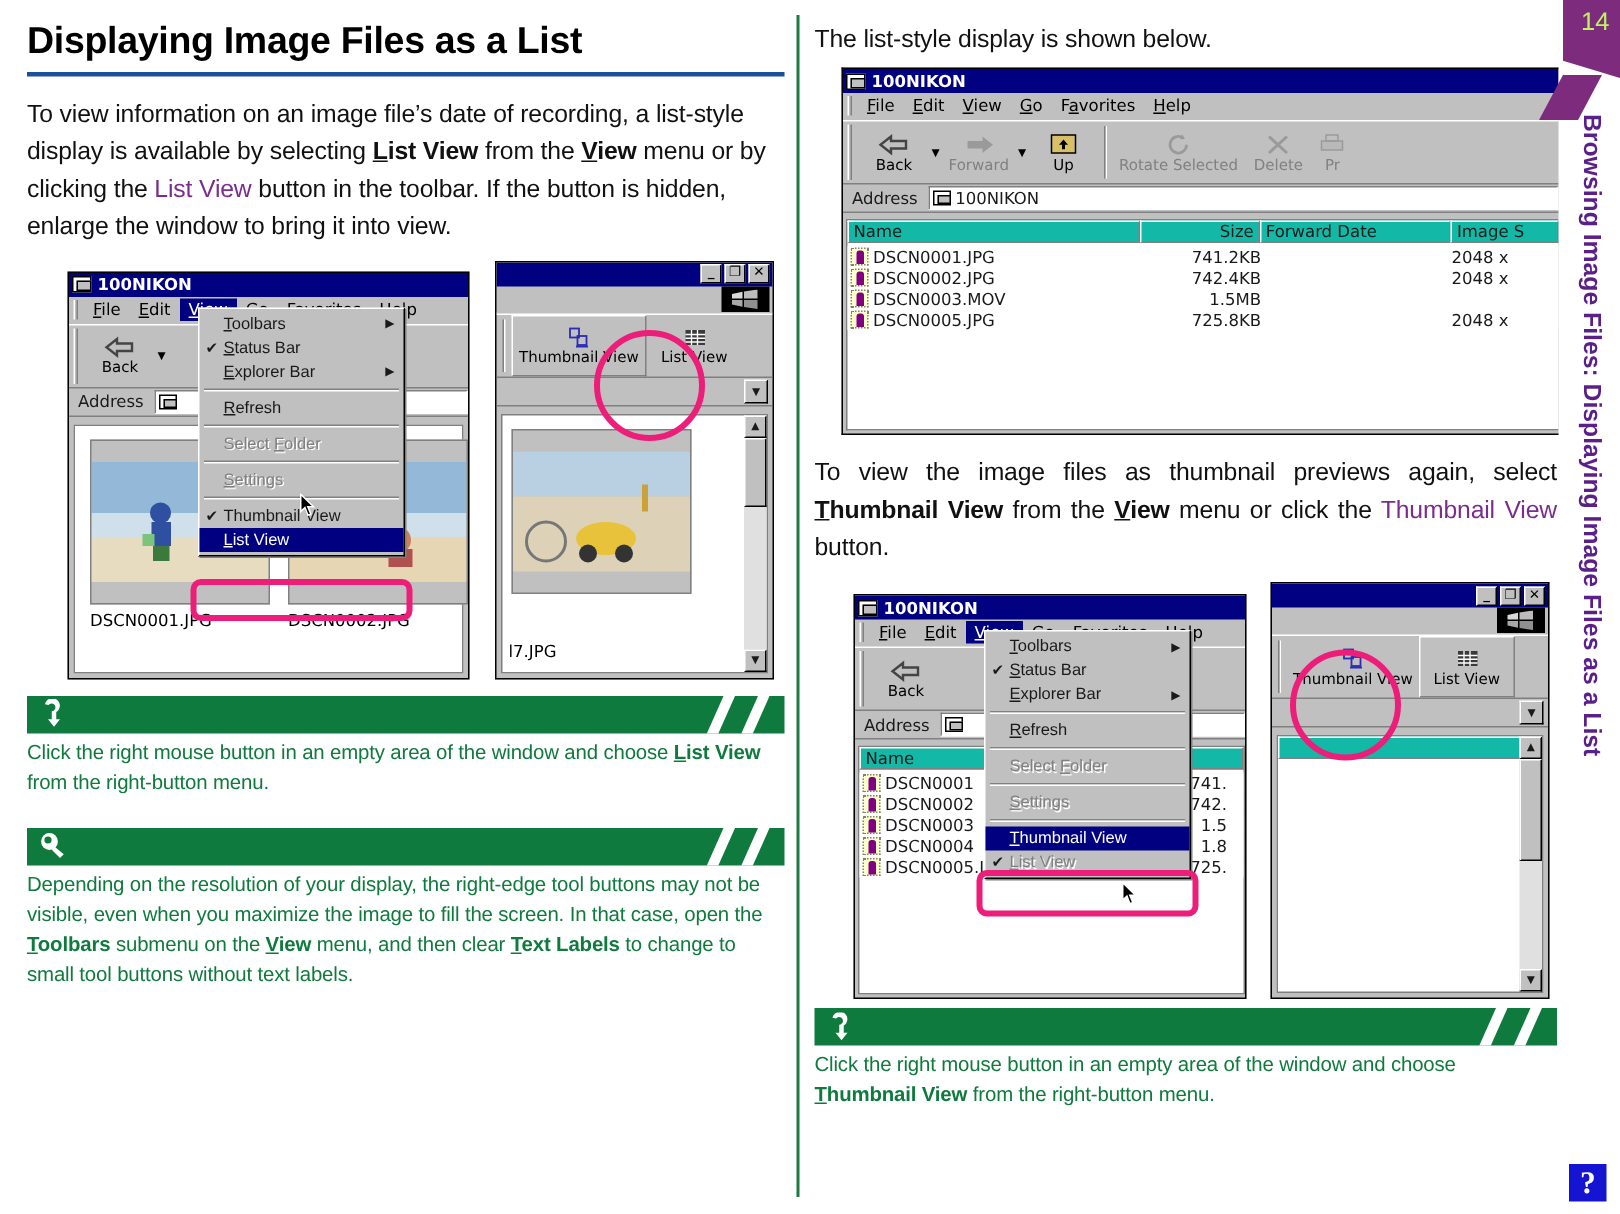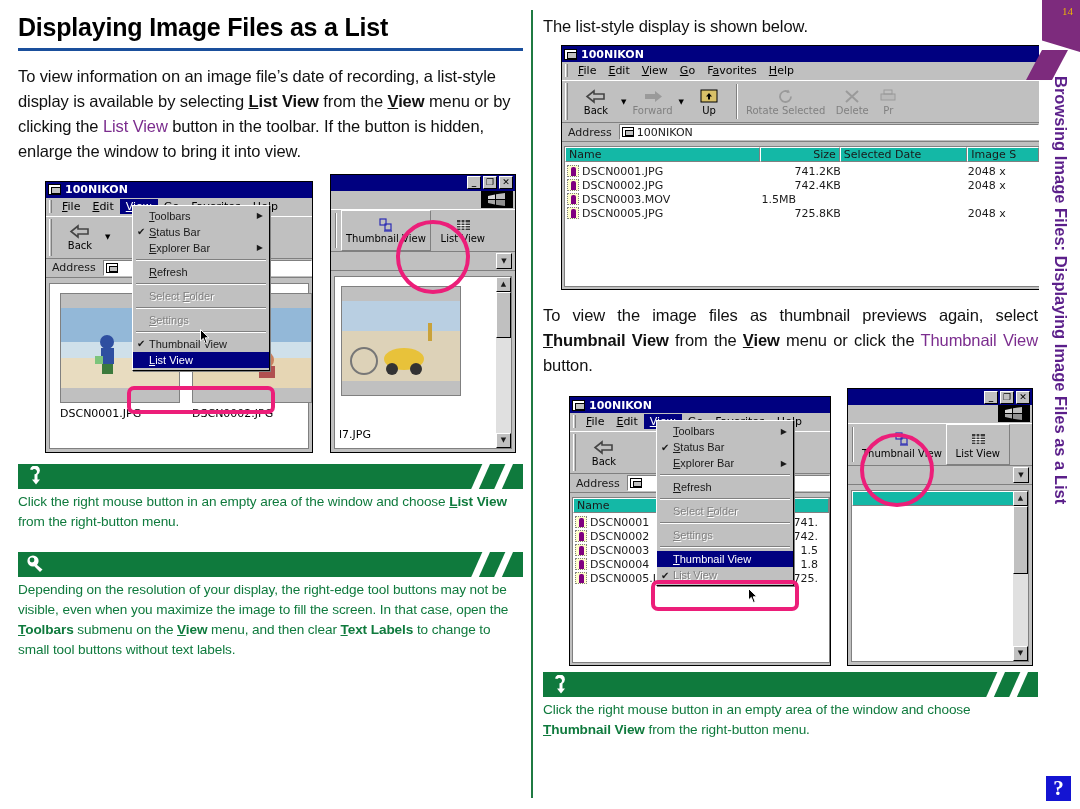--- a/index.html
+++ b/index.html
@@ -170,22 +170,22 @@
   .thumbpane { background:#fff; position:relative; }
   .thumbcell { position:absolute; background:#c0c0c0; border:1px solid #808080; }
   .thumbcap { position:absolute; font-size:11px; font-family:"DejaVu Sans",sans-serif; color:#000; }
 
   
   .edge-tab {
     position:absolute; right:0; top:0; width:38px; height:52px; background:#7d2b7d;
     clip-path:polygon(0 0, 100% 0, 100% 100%, 0 78%);
   }
   .edge-tab .num {
-    color:#eab308; font-size:11px; position:absolute; right:7px; top:5px;
-    font-family:Liberation Serif, serif;
+    color:#bef264; font-size:17px; position:absolute; right:7px; top:5px;
+    font-family:Liberation Sans, sans-serif;
   }
   .edge-slash {
     position:absolute; right:20px; top:50px; width:26px; height:30px;
     background:#7d2b7d; transform:skewX(-28deg);
   }
   .edge-vtext {
     position:absolute; right:4px; top:76px; width:30px;
     writing-mode:vertical-rl; font-size:16.5px; font-weight:bold;
     color:#5b1f8a; letter-spacing:0px; line-height:30px; white-space:nowrap;
   }
@@ -497,42 +497,42 @@
           <span class="addr-field">
             <span class="folder-ico2"></span>
             <span>100NIKON</span>
           </span>
         </div>
 
         <div style="position:absolute; left:2px; top:100px; right:0; bottom:2px; background:#fff; border:1px solid #808080; border-right:none;">
           <div class="listhdr">
             <span class="hc" style="width:196px;">Name</span>
             <span class="hc" style="width:80px; justify-content:flex-end;">Size</span>
-            <span class="hc" style="width:128px;">Selected Date</span>
+            <span class="hc" style="width:128px;">Forward Date</span>
             <span class="hc" style="width:72px;">Image S</span>
           </div>
           <div style="padding-top:2px;">
             <div class="listrow">
               <span class="fileico"></span>
               <span style="width:181px;">DSCN0001.JPG</span>
               <span style="width:80px; text-align:right;">741.2KB</span>
               <span style="width:128px; padding-left:4px;"></span>
               <span style="width:72px;">2048 x</span>
             </div>
             <div class="listrow">
               <span class="fileico"></span>
               <span style="width:181px;">DSCN0002.JPG</span>
               <span style="width:80px; text-align:right;">742.4KB</span>
               <span style="width:128px; padding-left:4px;"></span>
               <span style="width:72px;">2048 x</span>
             </div>
             <div class="listrow">
               <span class="fileico"></span>
               <span style="width:181px;">DSCN0003.MOV</span>
-              <span style="width:80px; ">1.5MB</span>
+              <span style="width:80px; text-align:right;">1.5MB</span>
               <span style="width:128px; padding-left:4px;"></span>
               <span style="width:72px;"></span>
             </div>
             <div class="listrow">
               <span class="fileico"></span>
               <span style="width:181px;">DSCN0005.JPG</span>
               <span style="width:80px; text-align:right;">725.8KB</span>
               <span style="width:128px; padding-left:4px;"></span>
               <span style="width:72px;">2048 x</span>
             </div>

